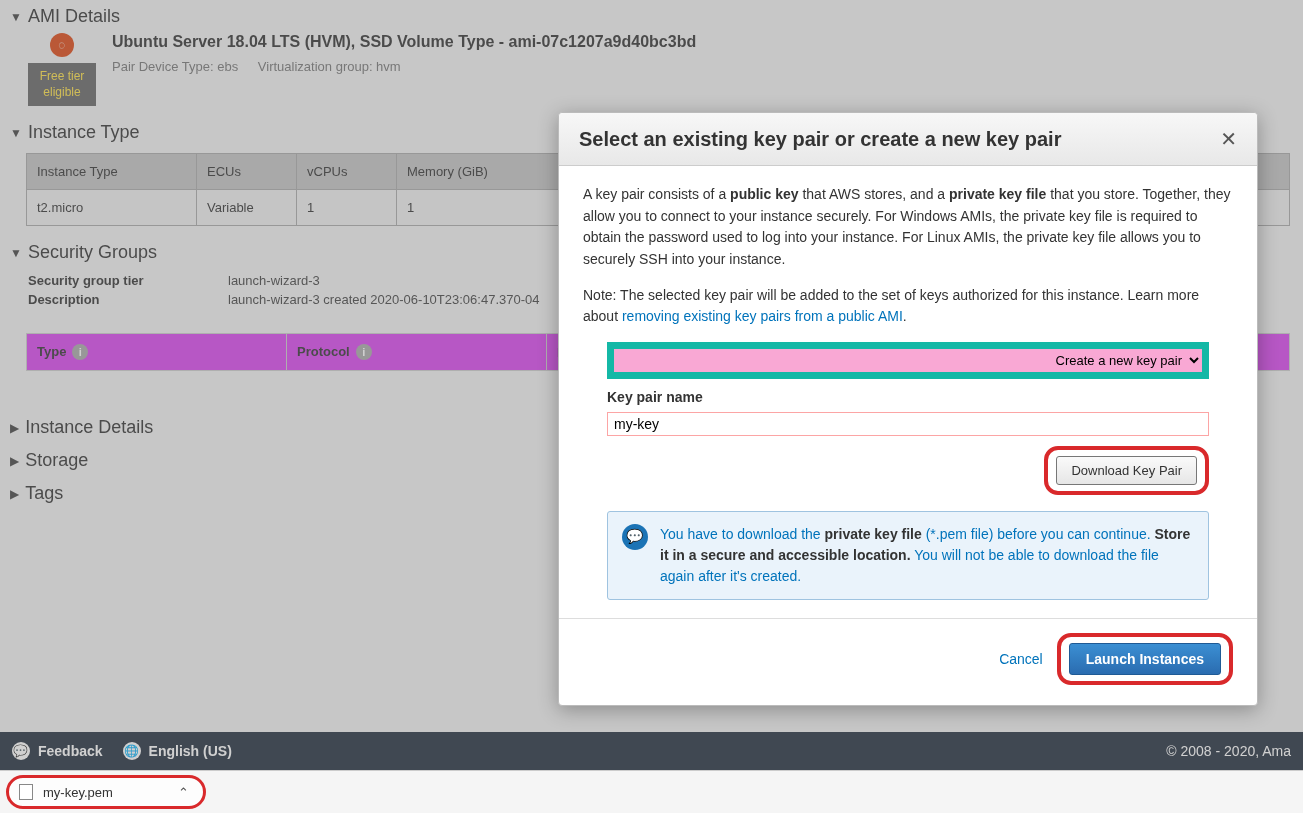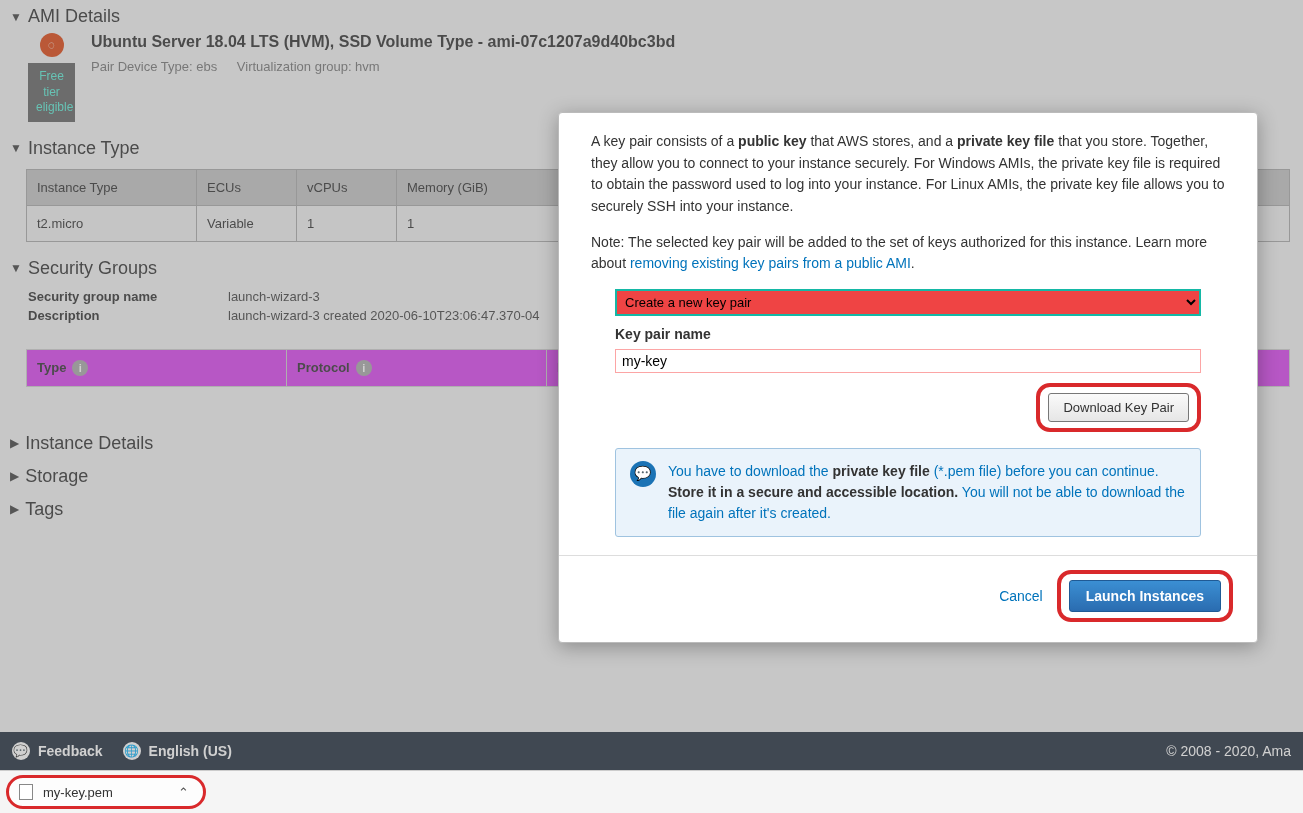--- a/index.html
+++ b/index.html
@@ -30,23 +30,23 @@
   gap: 6px;
 }
 .caret { font-size: 12px; color: #444; }
 .ami-box { padding: 0 20px 10px 28px; display: flex; gap: 16px; }
 .ubuntu-icon {
   width: 24px; height: 24px; border-radius: 50%;
   background: #dd4814; display: flex; align-items: center; justify-content: center;
   color: #fff; font-size: 12px;
 }
 .free-tier {
-  background: #666; color: #5eead4; font-size: 12px;
+  background: #666; color: #fde047; font-size: 12px;
   padding: 6px 8px; text-align: center; line-height: 1.3;
-  width: 47px;
+  width: 68px;
 }
 .ami-title { font-size: 16px; font-weight: bold; color: #333; margin-bottom: 6px; }
 .ami-desc, .ami-meta { color: #555; font-size: 13px; }
 .ami-meta { margin-top: 8px; color: #777; }
 .ami-meta span { margin-right: 16px; }
 
 table.instance {
   border-collapse: collapse; width: 97%; margin: 4px 26px 10px;
 }
 table.instance th, table.instance td {
@@ -107,25 +107,25 @@
   box-shadow: 0 4px 20px rgba(0,0,0,0.3);
 }
 .modal-header {
   background: linear-gradient(#f7f7f7, #e8e8e8);
   border-bottom: 1px solid #ccc; padding: 14px 20px;
   display: flex; justify-content: space-between; align-items: center;
   border-radius: 4px 4px 0 0;
 }
 .modal-header h2 { font-size: 20px; font-weight: bold; color: #333; }
 .close-x { font-size: 20px; color: #555; cursor: pointer; }
-.modal-body { padding: 18px 32px; font-size: 14px; color: #333; line-height: 1.55; }
+.modal-body { padding: 18px 24px; font-size: 14px; color: #333; line-height: 1.55; }
 .modal-body p { margin-bottom: 14px; }
 .modal-body a { color: #0073bb; text-decoration: none; }
 .modal-body select {
-  width: 100%; padding: 3px 4px; border: 2px solid #14b8a6; background: #ef4444; font-size: 13px;
+  width: 100%; padding: 3px 4px; border: 7px solid #14b8a6; background: #f9a8d4; font-size: 13px; text-align: right;
 }
 .modal-body label { font-weight: bold; display: block; margin-top: 8px; margin-bottom: 3px; }
 .modal-body input[type=text] {
   width: 100%; padding: 3px 6px; border: 1px solid #fca5a5; font-size: 14px;
 }
 .dl-row { text-align: right; margin-top: 10px; text-decoration: underline; }
 .red-ring {
   border: 4px solid #d9292b; border-radius: 14px; display: inline-block; padding: 6px 8px;
 }
 .btn-grey {
@@ -198,21 +198,21 @@
     </tr>
   </tbody>
     </table>
 
   <div class="section-header">
     <span class="caret">▼</span>
     <span>Security Groups</span>
   </div>
   <div class="sg-body">
     <div class="sg-row">
-      <div class="lbl">Security group name</div>
+      <div class="lbl">Security group tier</div>
       <div class="val">launch-wizard-3</div>
     </div>
     <div class="sg-row">
       <div class="lbl">Description</div>
       <div class="val">launch-wizard-3 created 2020-06-10T23:06:47.370-04</div>
     </div>
   </div>
   <table class="sg-table">
     <tbody>
         <tr>
@@ -238,20 +238,24 @@
   </div>
   <div class="section-header">
     <span class="caret">▶</span>
     <span>Tags</span>
   </div>
 </div>
 
 <div class="overlay"></div>
 
 <div class="modal">
+  <div class="modal-header">
+    <h2>Select an existing key pair or create a new key pair</h2>
+    <span class="close-x">✕</span>
+  </div>
   <div class="modal-body">
     <p>
       <span>A key pair consists of a </span><b>public key</b><span> that AWS stores, and a </span><b>private key file</b><span> that you store. Together, they allow you to connect to your instance securely. For Windows AMIs, the private key file is required to obtain the password used to log into your instance. For Linux AMIs, the private key file allows you to securely SSH into your instance.</span>
     </p>
     <p>
       <span>Note: The selected key pair will be added to the set of keys authorized for this instance. Learn more about </span><a href="#">removing existing key pairs from a public AMI</a><span>.</span>
     </p>
     <div style="padding: 0 24px;">
       <select>
         <option>Create a new key pair</option>

